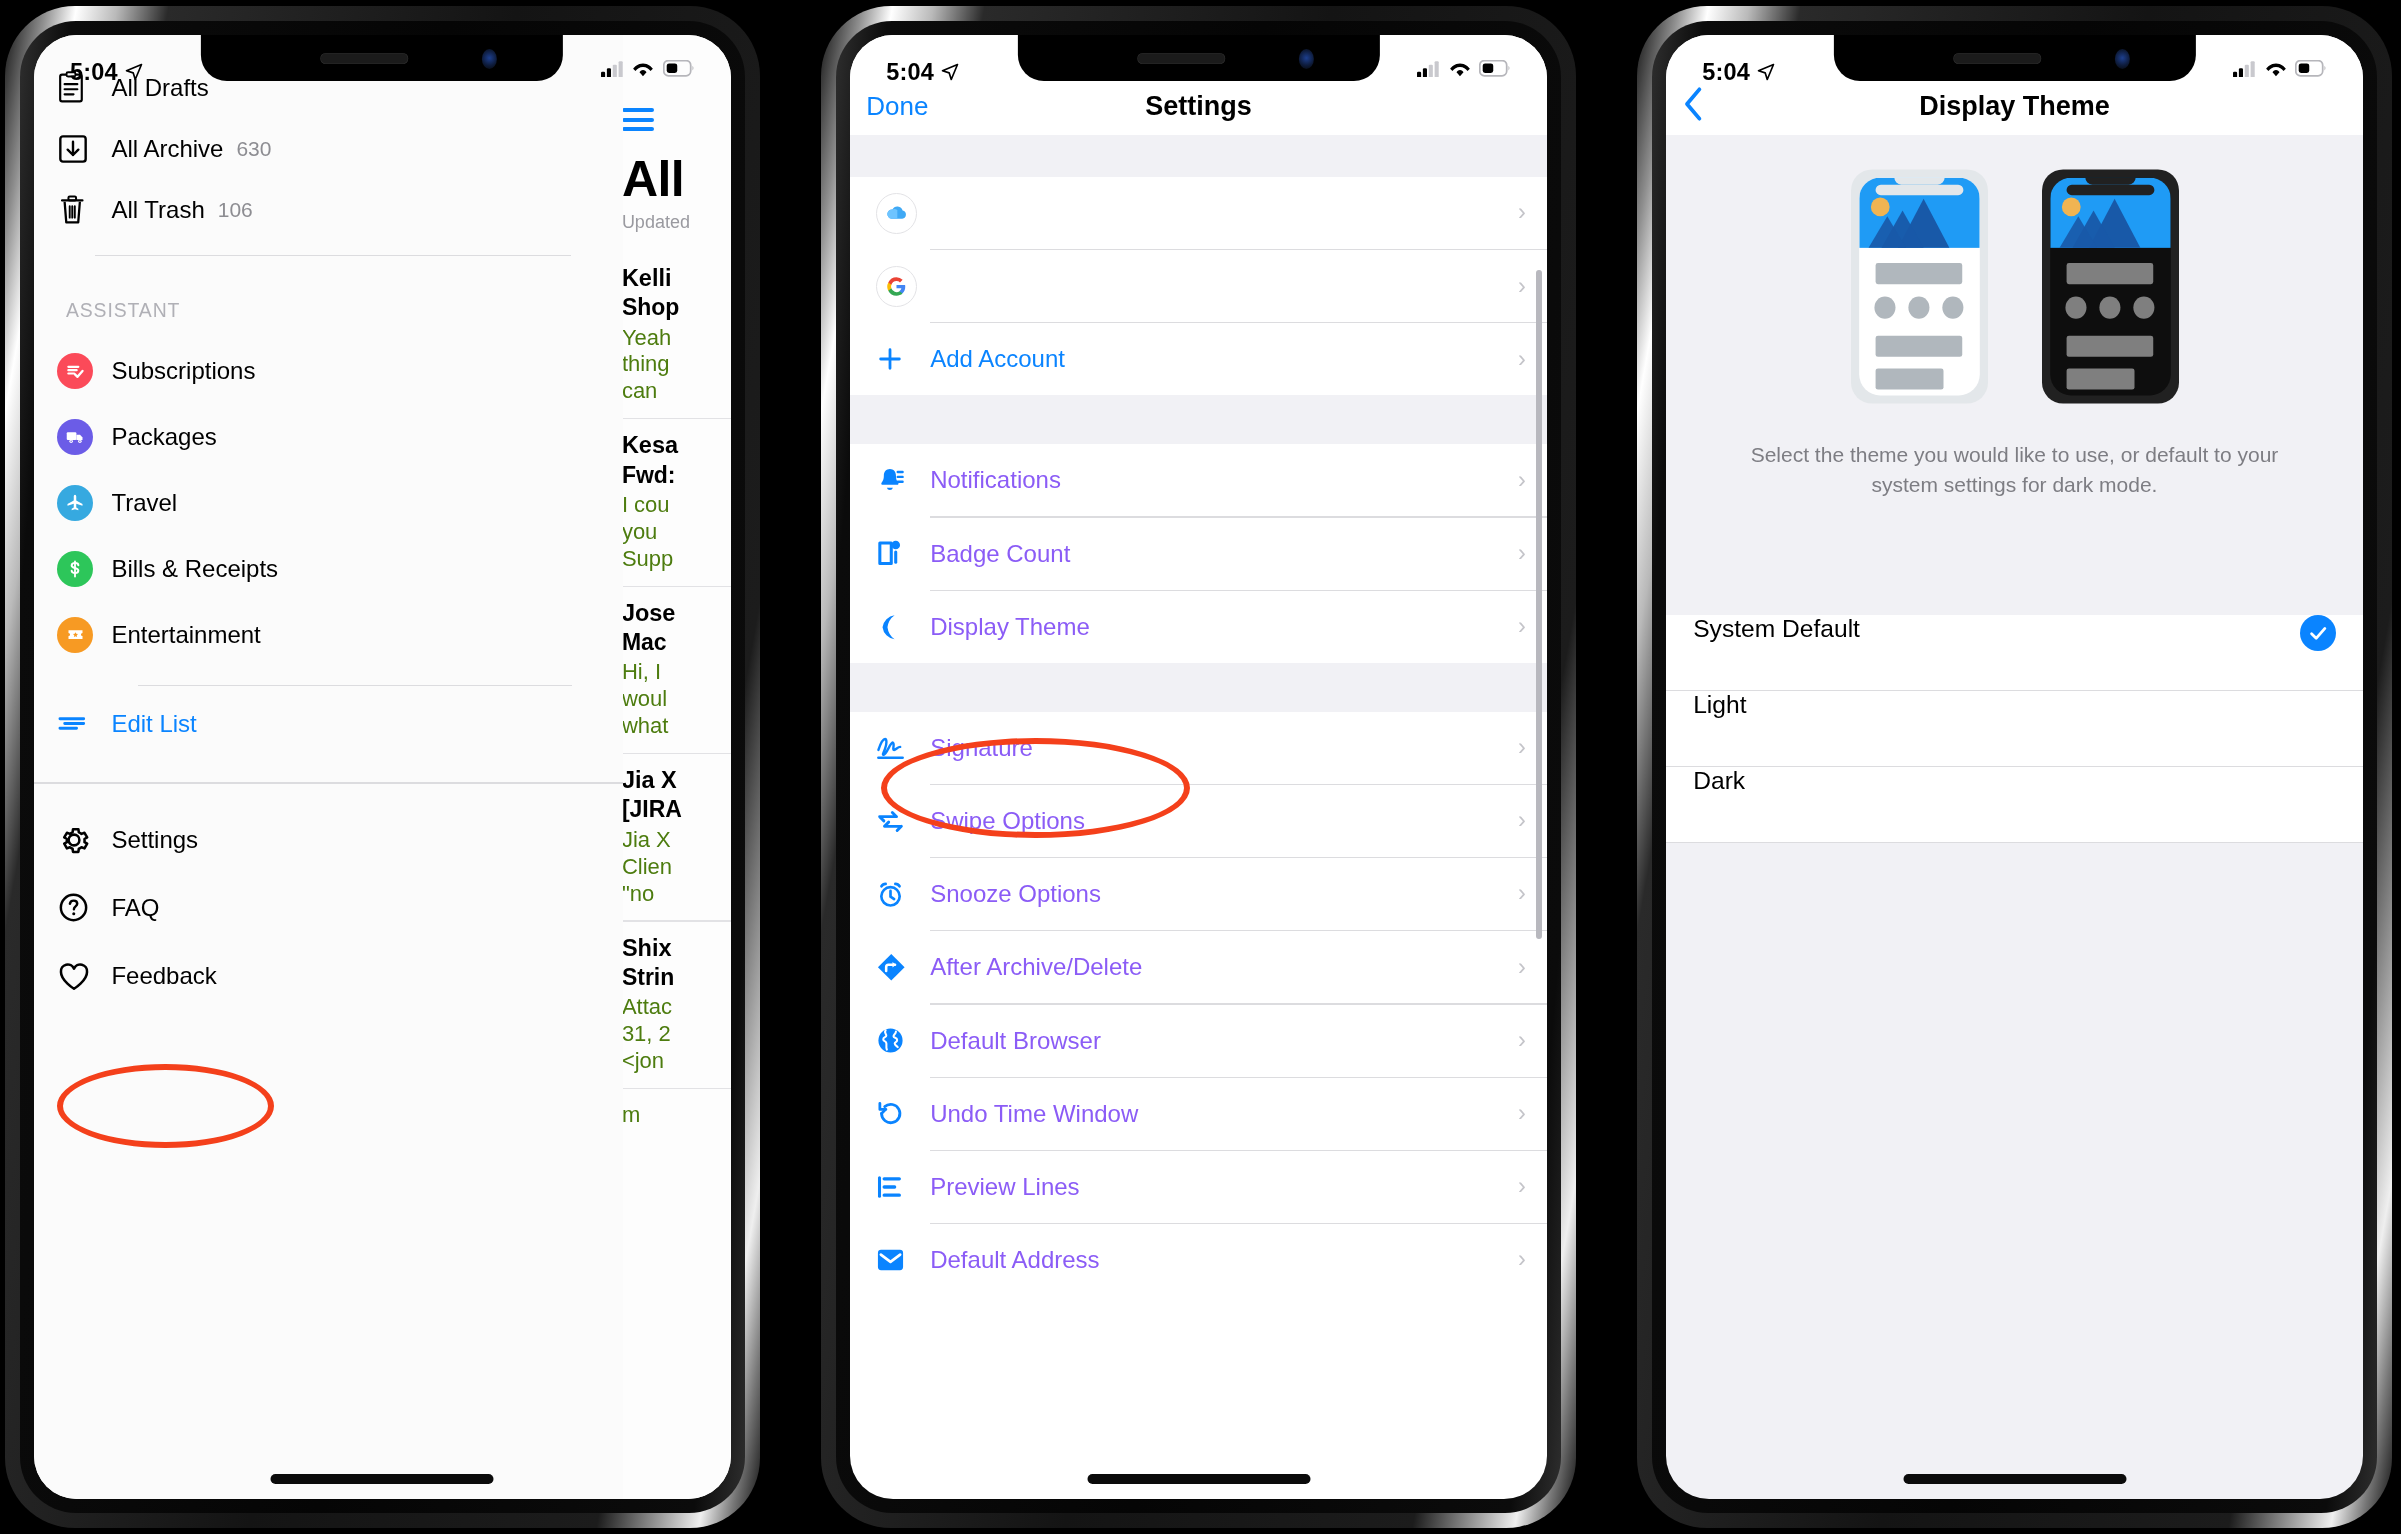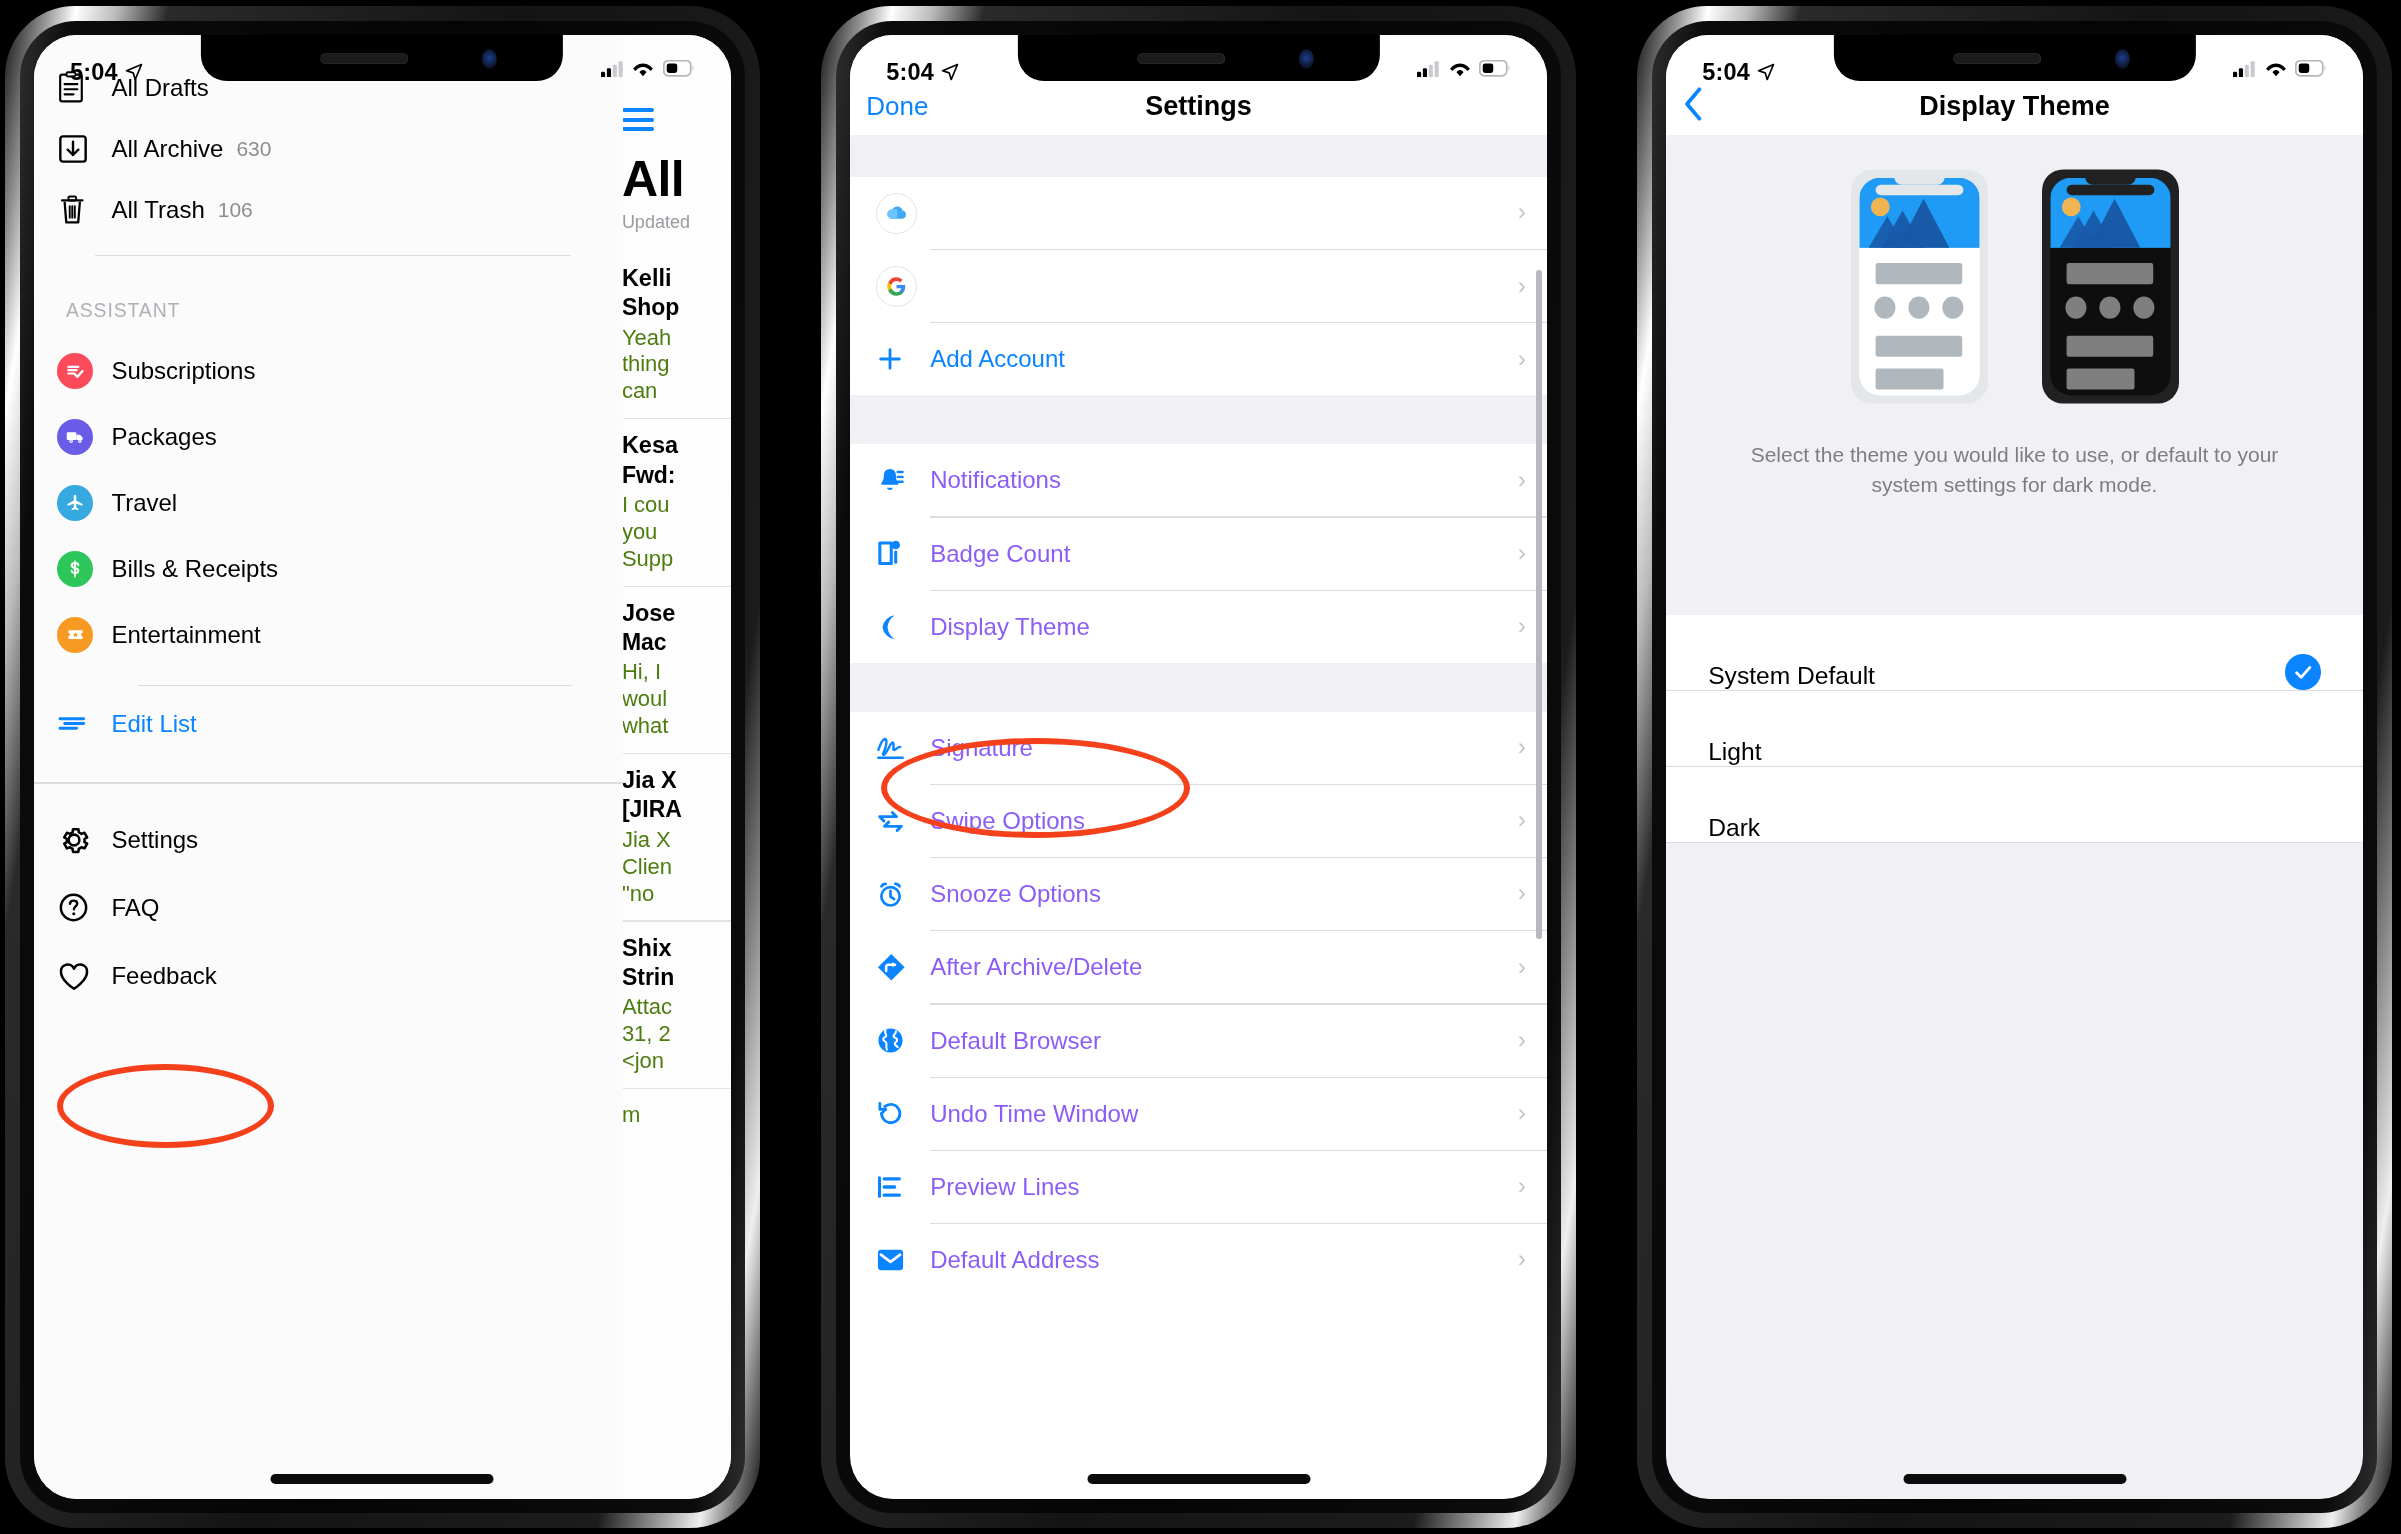--- a/index.html
+++ b/index.html
@@ -69,21 +69,21 @@
   .s-label{font-size:24px;color:#8b5cf6;}
   .avatar-ring{width:39px;height:39px;border-radius:50%;border:1.2px solid #e3e3e6;
                display:flex;align-items:center;justify-content:center;overflow:hidden;}
   .scrollbar{position:absolute;right:5.3px;width:5.3px;border-radius:2.9px;background:#b8b8be;z-index:30;}
 
   
   #p3{left:1637px;top:5.9px;width:755px;height:1522px;}
   #p3 .screen{background:#f1f1f5;}
   .t-hero{background:#f1f1f5;padding-top:34px;}
   .t-desc{font-size:21px;color:#7d7d83;text-align:center;line-height:1.42;padding:0 49px;}
-  .t-row{height:75px;display:flex;align-items:flex-end;padding:0 42px;box-sizing:border-box;background:#fff;}
+  .t-row{height:75px;display:flex;align-items:flex-start;padding:0 27px;box-sizing:border-box;background:#fff;}
   .t-label{font-size:24.6px;color:#000;}
   .check{margin-left:auto;width:36px;height:36px;border-radius:50%;background:#0a84ff;
          display:flex;align-items:center;justify-content:center;}
 
   
   .annot{position:absolute;border:6.5px solid #f4401b;border-radius:50%;z-index:60;pointer-events:none;}
 
   .home-ind{position:absolute;bottom:15.2px;left:50%;transform:translateX(-50%);
             width:223px;height:9.4px;border-radius:5.3px;background:#0b0b0b;z-index:30;}
 </style>

